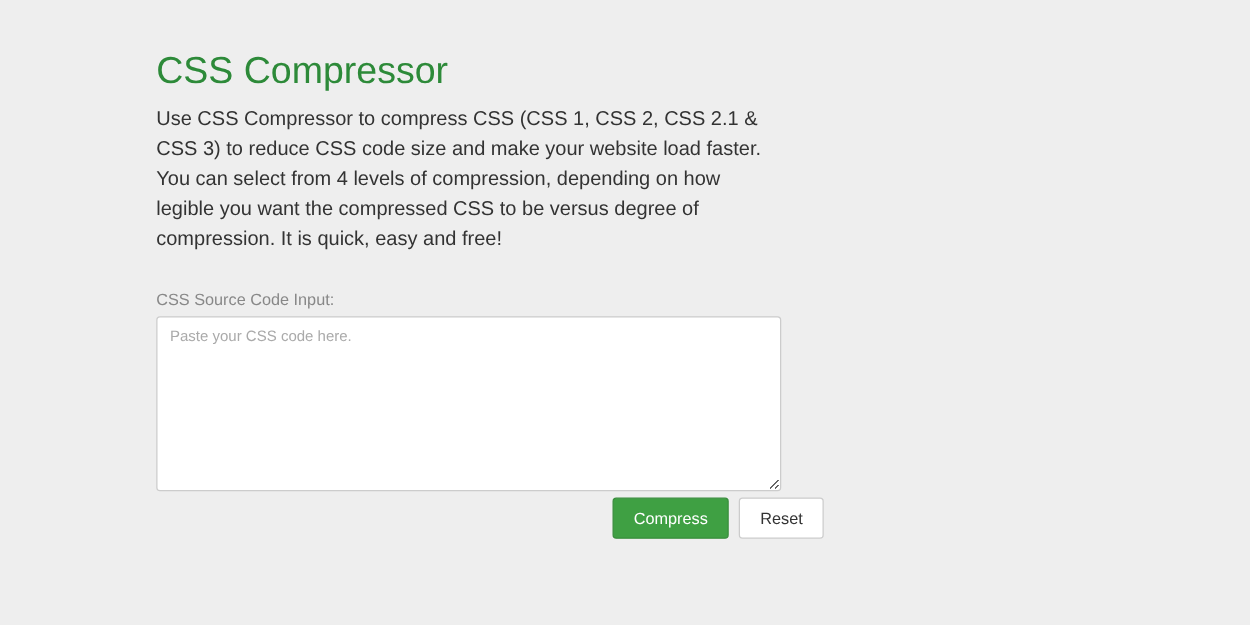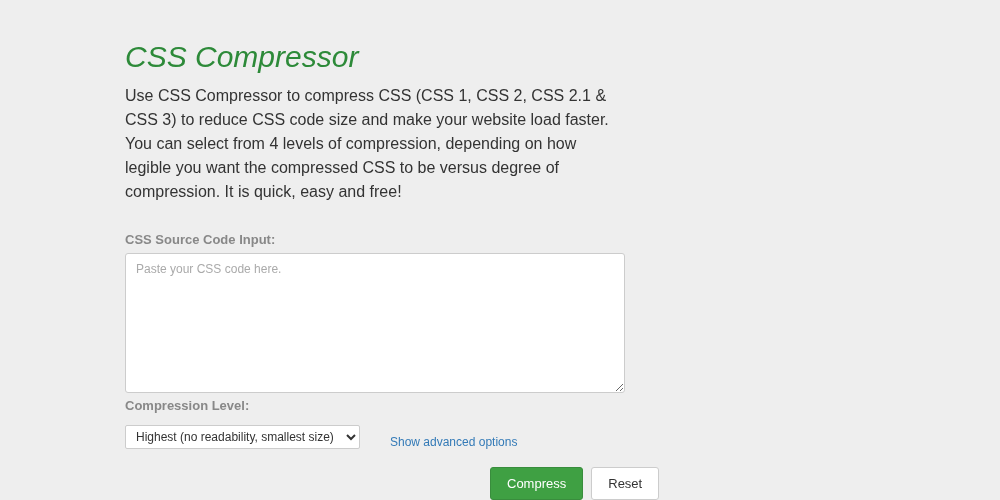--- a/index.html
+++ b/index.html
@@ -22,33 +22,32 @@
       padding: 40px 125px 20px 125px;
       padding-left: 0;
       padding-right: 0;
       margin-left: 125px;
     }
     .page-title {
       color: #2d8a39;
       font-size: 30px;
       font-weight: 500;
       margin-bottom: 10px;
-      font-style: italic;
     }
     .description {
       color: #333;
       font-size: 16px;
       line-height: 1.5;
       margin-bottom: 28px;
       max-width: 500px;
     }
     .form-label {
       color: #888;
       font-size: 13px;
-      font-weight: bold;
+      font-weight: normal;
       margin-bottom: 6px;
       display: block;
     }
     .css-input {
       width: 500px;
       height: 140px;
       border: 1px solid #ccc;
       border-radius: 3px;
       padding: 8px 10px;
       font-size: 12px;
@@ -120,27 +119,18 @@
 </head>
 <body>
 
 <div class="container">
   <h1 class="page-title">CSS Compressor</h1>
   <p class="description">Use CSS Compressor to compress CSS (CSS 1, CSS 2, CSS 2.1 &amp; CSS 3) to reduce CSS code size and make your website load faster. You can select from 4 levels of compression, depending on how legible you want the compressed CSS to be versus degree of compression. It is quick, easy and free!</p>
 
   <label class="form-label">CSS Source Code Input:</label>
   <textarea class="css-input" placeholder="Paste your CSS code here." style=""></textarea>
 
-  <div class="options-row">
-    <div class="compression-block">
-      <label class="form-label">Compression Level:</label>
-      <select class="compression-select">
-        <option>Highest (no readability, smallest size)</option>
-      </select>
-    </div>
-    <a class="advanced-link">Show advanced options</a>
-  </div>
 
   <div class="button-row">
     <button class="btn btn-primary">Compress</button>
     <button class="btn btn-default">Reset</button>
   </div>
 </div>
 
 </body></html>

